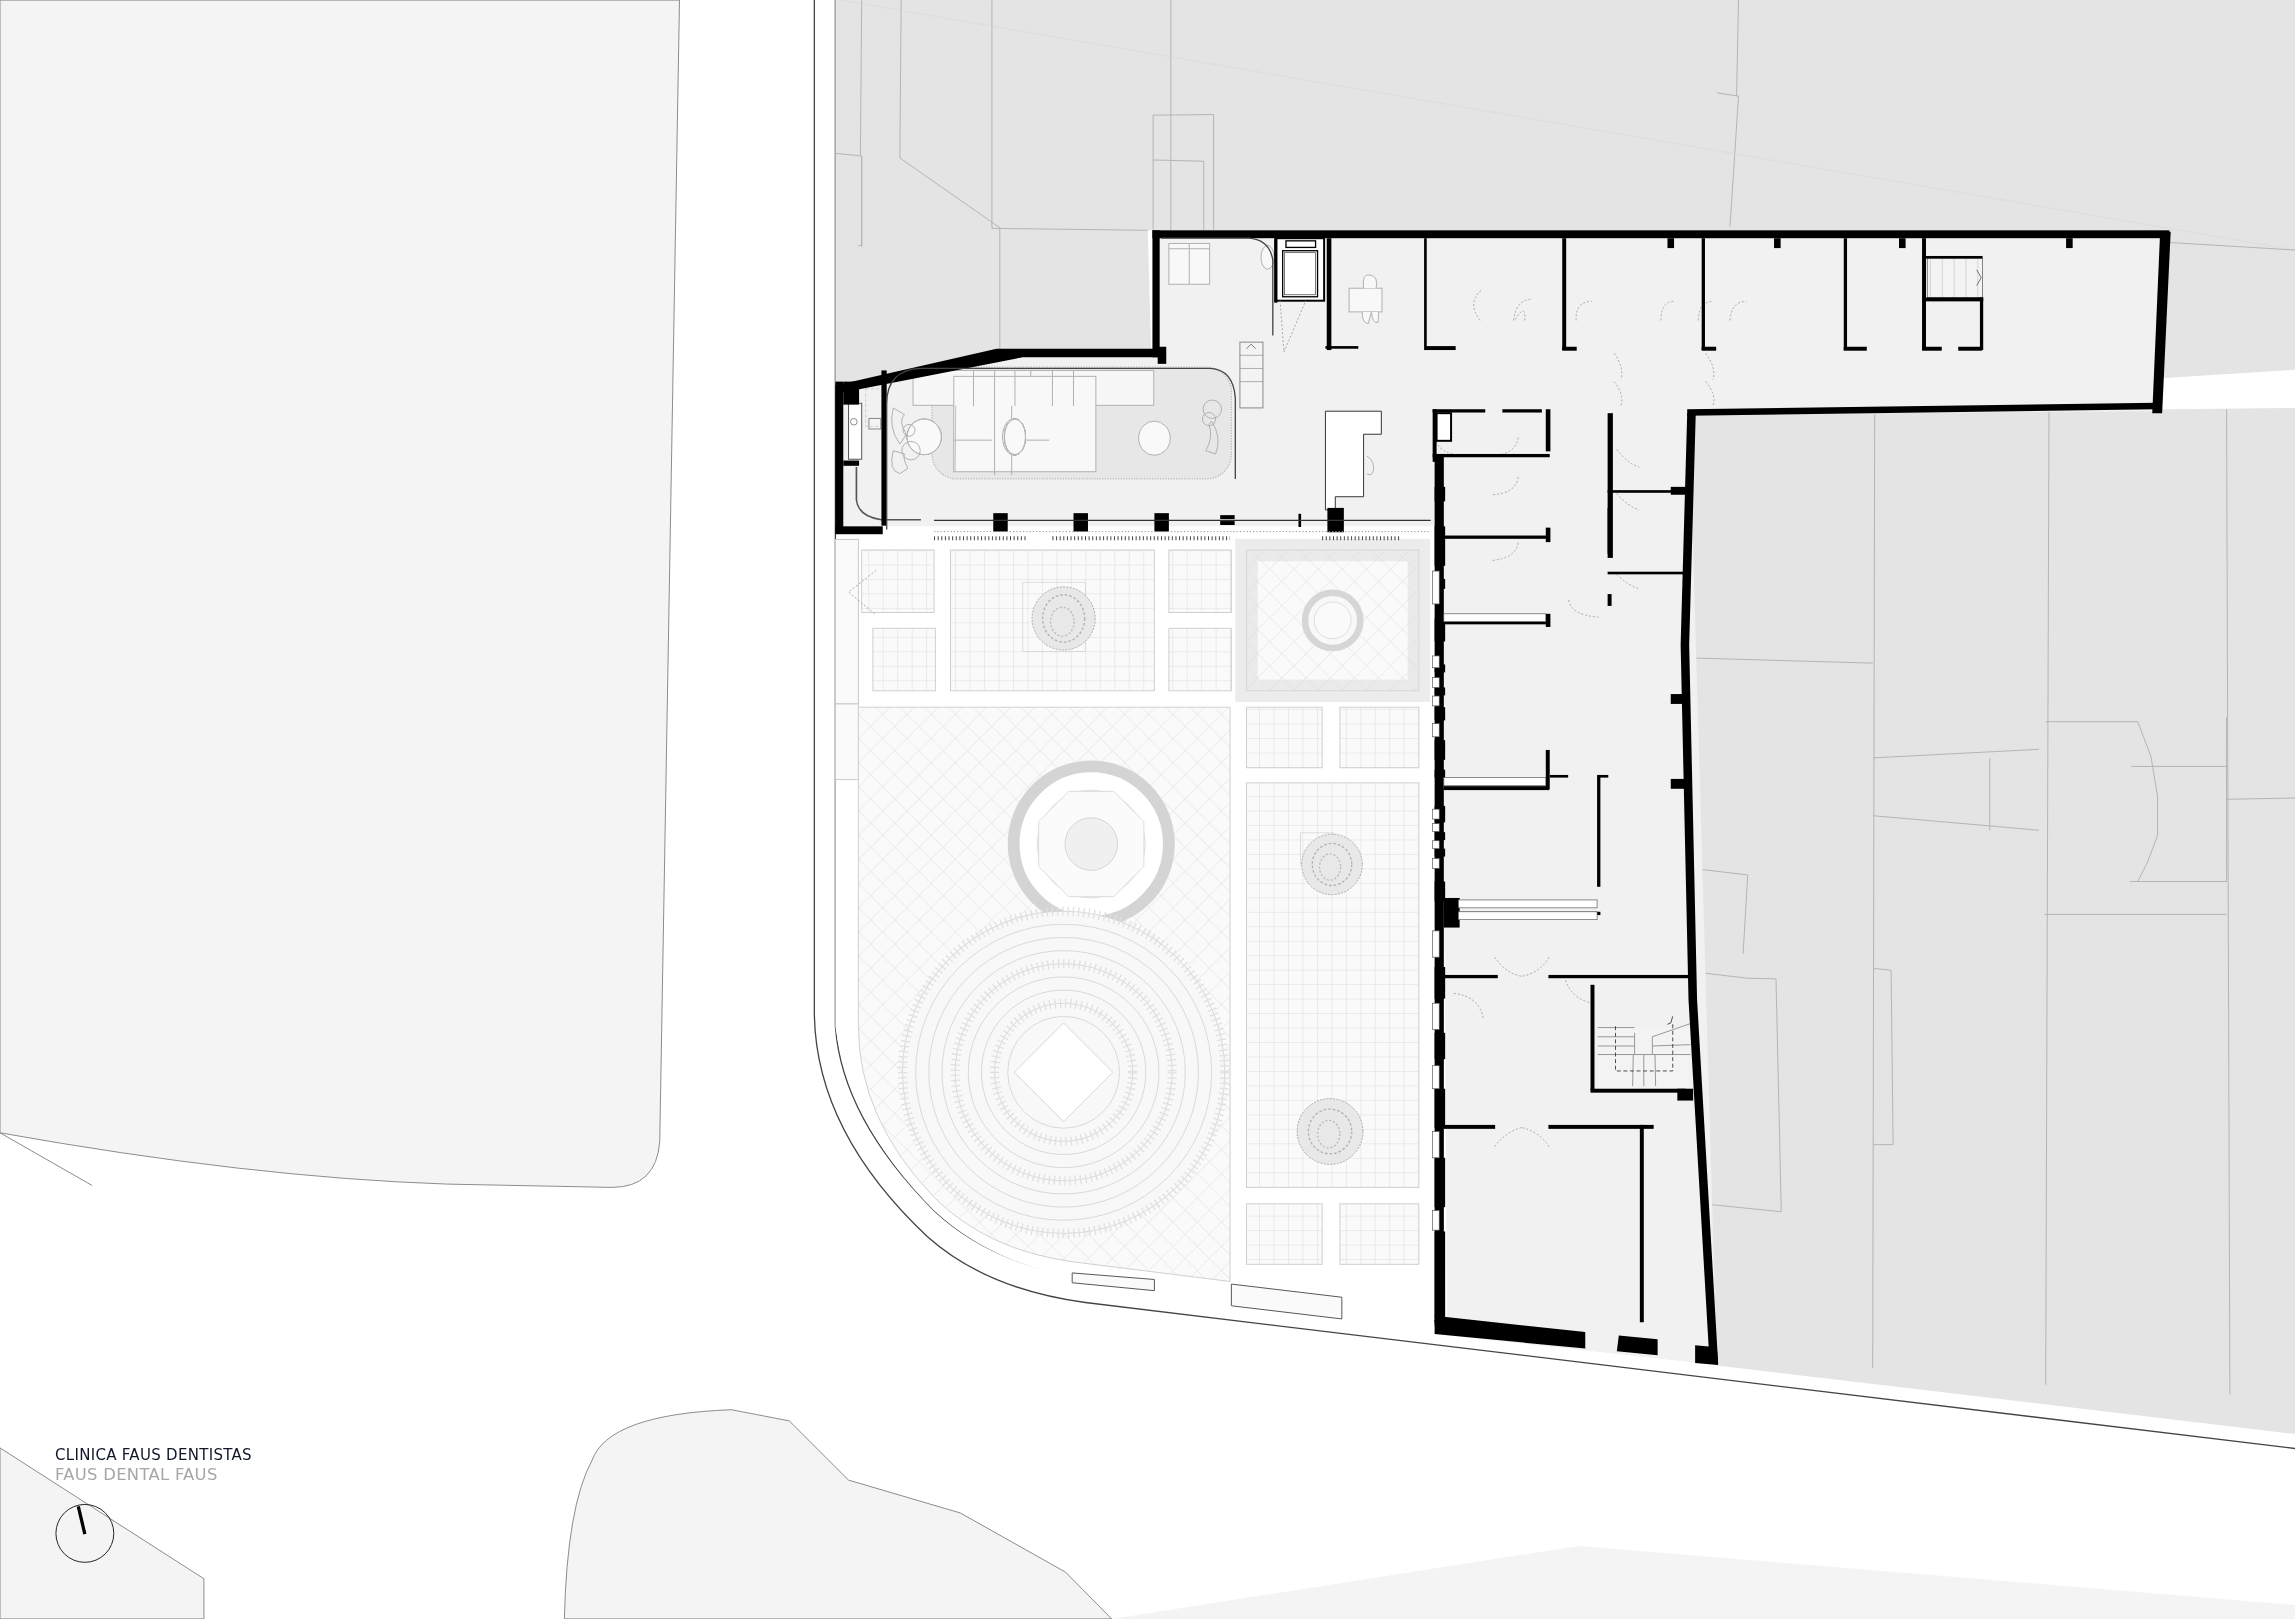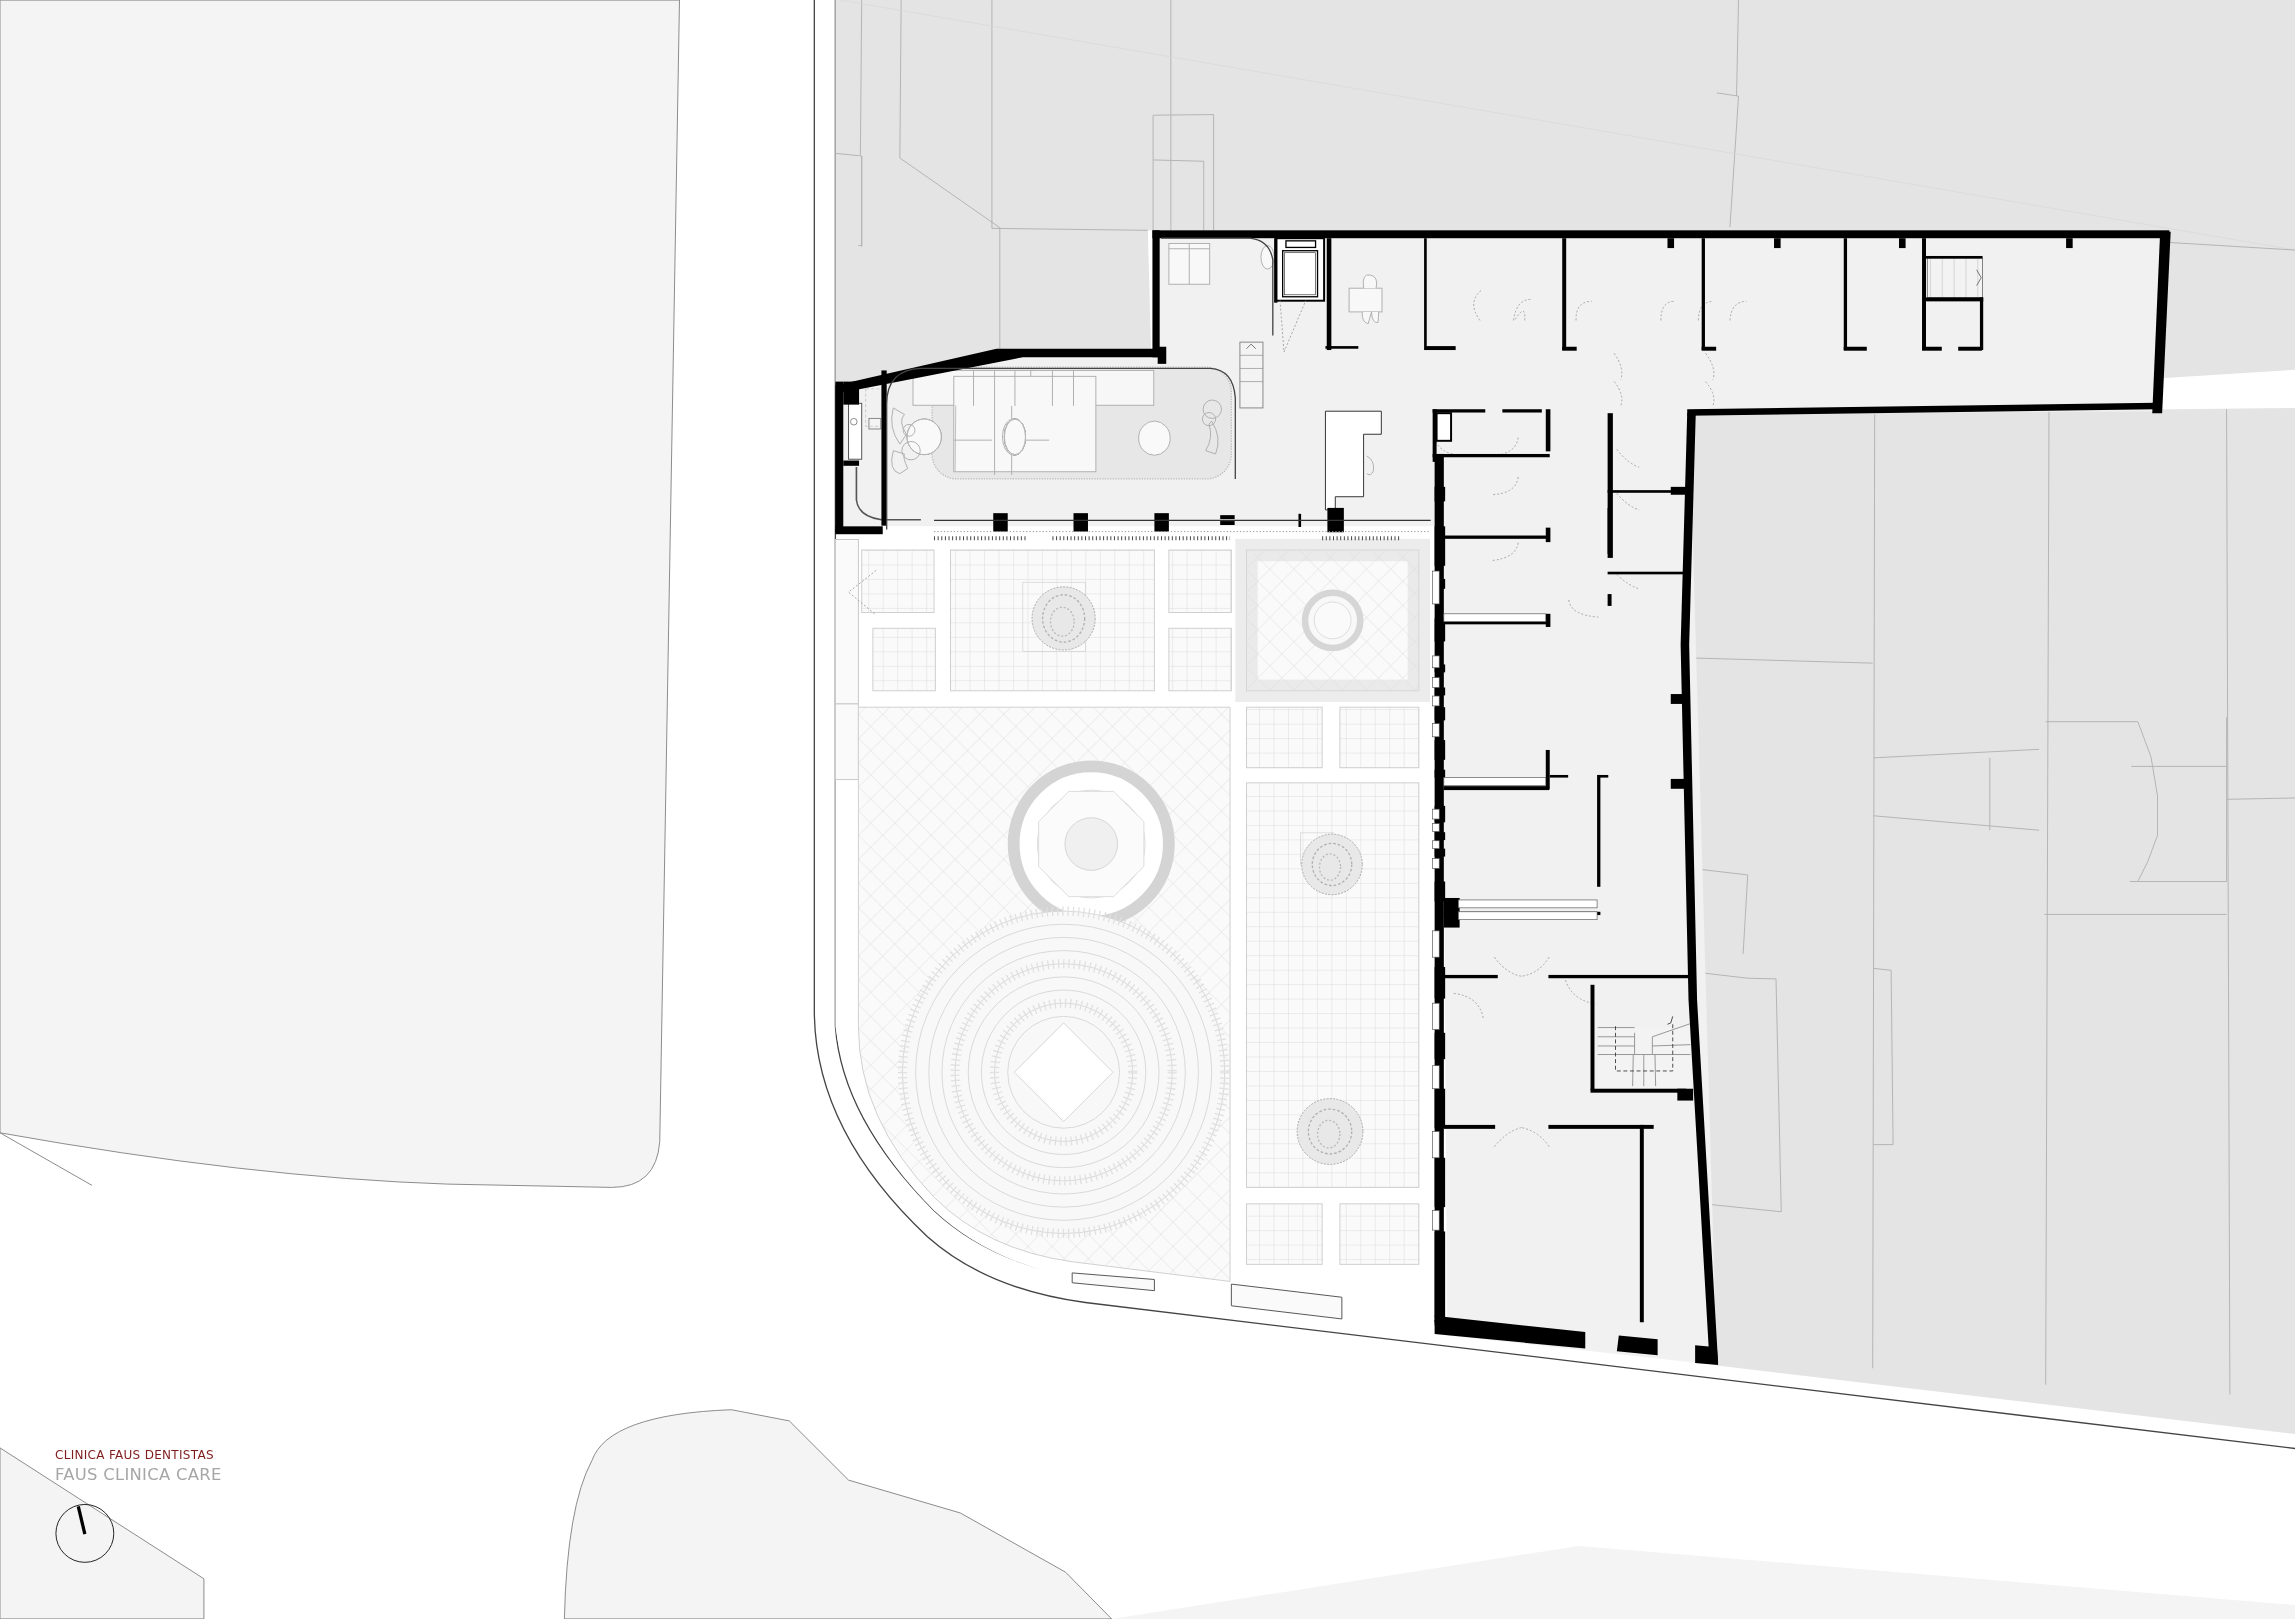--- a/index.html
+++ b/index.html
@@ -1,19 +1,19 @@
 <!DOCTYPE html>
 <html style="font-size:10.5px"><head>
 <meta charset="utf-8">
 <style>
   html,body{margin:0;padding:0;background:#ffffff;}
   #canvas{position:relative;width:2295px;height:1619px;overflow:hidden;background:#ffffff;}
   svg{position:absolute;left:0;top:0;}
   .title-block{position:absolute;left:55px;top:1445px;font-family:"DejaVu Sans",sans-serif;letter-spacing:0.3px;}
-  .title-main{font-size:12px;color:#7f1d1d;line-height:20px;}
+  .title-main{font-size:15px;color:#0f172a;line-height:20px;}
   .title-sub{font-size:16.4px;color:#a6a6a6;line-height:20px;}
 </style>
 </head>
 <body>
 
 <div id="canvas">
 
 <svg width="2295" height="1619" viewBox="0 0 3489 2461" xmlns="http://www.w3.org/2000/svg">
   <defs>
     <pattern id="grid" width="22" height="22" patternUnits="userSpaceOnUse">
@@ -490,17 +490,17 @@
   </g>
 
   <g>
     <circle cx="129" cy="2331" r="44" fill="none" stroke="#222" stroke-width="1.5"></circle>
     <line x1="119" y1="2290" x2="129" y2="2332" stroke="#000" stroke-width="5"></line>
   </g>
 </svg>
 
 <div class="title-block">
   <div class="title-main">CLINICA FAUS DENTISTAS</div>
-  <div class="title-sub">FAUS CLINICA CARE</div>
+  <div class="title-sub">FAUS DENTAL FAUS</div>
 </div>
 
 </div>
 
 
 </body></html>

